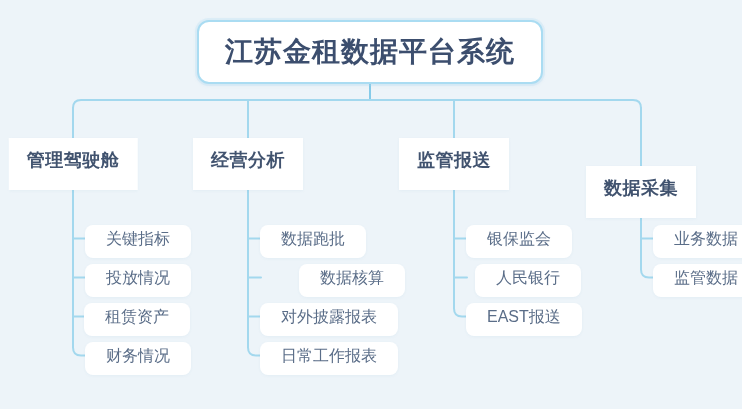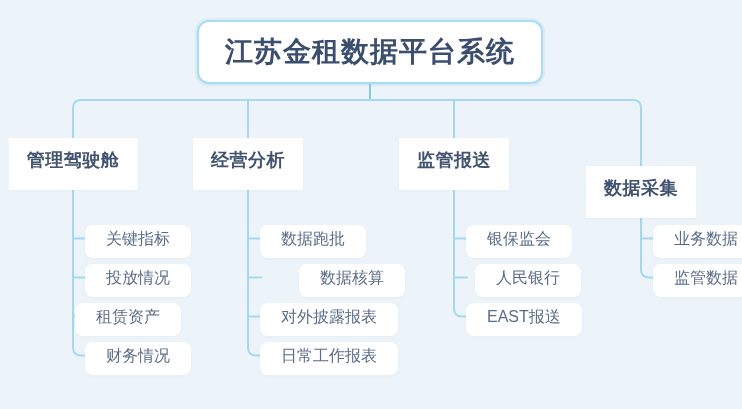--- a/index.html
+++ b/index.html
@@ -74,21 +74,21 @@
       <path d="M 73 108 L 73 347.5 Q 73 355.5 81 355.5 L 86 355.5 M 73 238.5 L 86 238.5 M 73 277.5 L 86 277.5 M 73 316.5 L 86 316.5"></path>
       <path d="M 248 100 L 248 347.5 Q 248 355.5 256 355.5 L 261 355.5 M 248 238.5 L 261 238.5 M 248 277.5 L 261 277.5 M 248 316.5 L 261 316.5"></path>
       <path d="M 454 100 L 454 308.5 Q 454 316.5 462 316.5 L 467 316.5 M 454 238.5 L 467 238.5 M 454 277.5 L 467 277.5"></path>
       <path d="M 641 108 L 641 269.5 Q 641 277.5 649 277.5 L 654 277.5 M 641 238.5 L 654 238.5"></path>
     </svg>
   <div class="node root-node">江苏金租数据平台系统</div>
   <div id="nodes">
       <div class="node branch-node" style="left: 73px;">管理驾驶舱</div>
       <div class="node leaf-node" style="left: 85px; top: 225px;">关键指标</div>
       <div class="node leaf-node" style="left: 85px; top: 264px;">投放情况</div>
-      <div class="node leaf-node" style="left: 75px; top: 303px; text-align: right;">租赁资产</div>
+      <div class="node leaf-node" style="left: 84px; top: 303px; text-align: right;">租赁资产</div>
       <div class="node leaf-node" style="left: 85px; top: 342px;">财务情况</div>
       <div class="node branch-node" style="left: 248px;">经营分析</div>
       <div class="node leaf-node" style="left: 260px; top: 225px;">数据跑批</div>
       <div class="node leaf-node" style="left: 260px; top: 264px; margin-left: 39px;">数据核算</div>
       <div class="node leaf-node" style="left: 260px; top: 303px;">对外披露报表</div>
       <div class="node leaf-node" style="left: 260px; top: 342px;">日常工作报表</div>
       <div class="node branch-node" style="left: 454px;">监管报送</div>
       <div class="node leaf-node" style="left: 466px; top: 225px;">银保监会</div>
       <div class="node leaf-node" style="left: 439px; top: 264px; margin-left: 36px;">人民银行</div>
       <div class="node leaf-node" style="left: 466px; top: 303px;">EAST报送</div>

